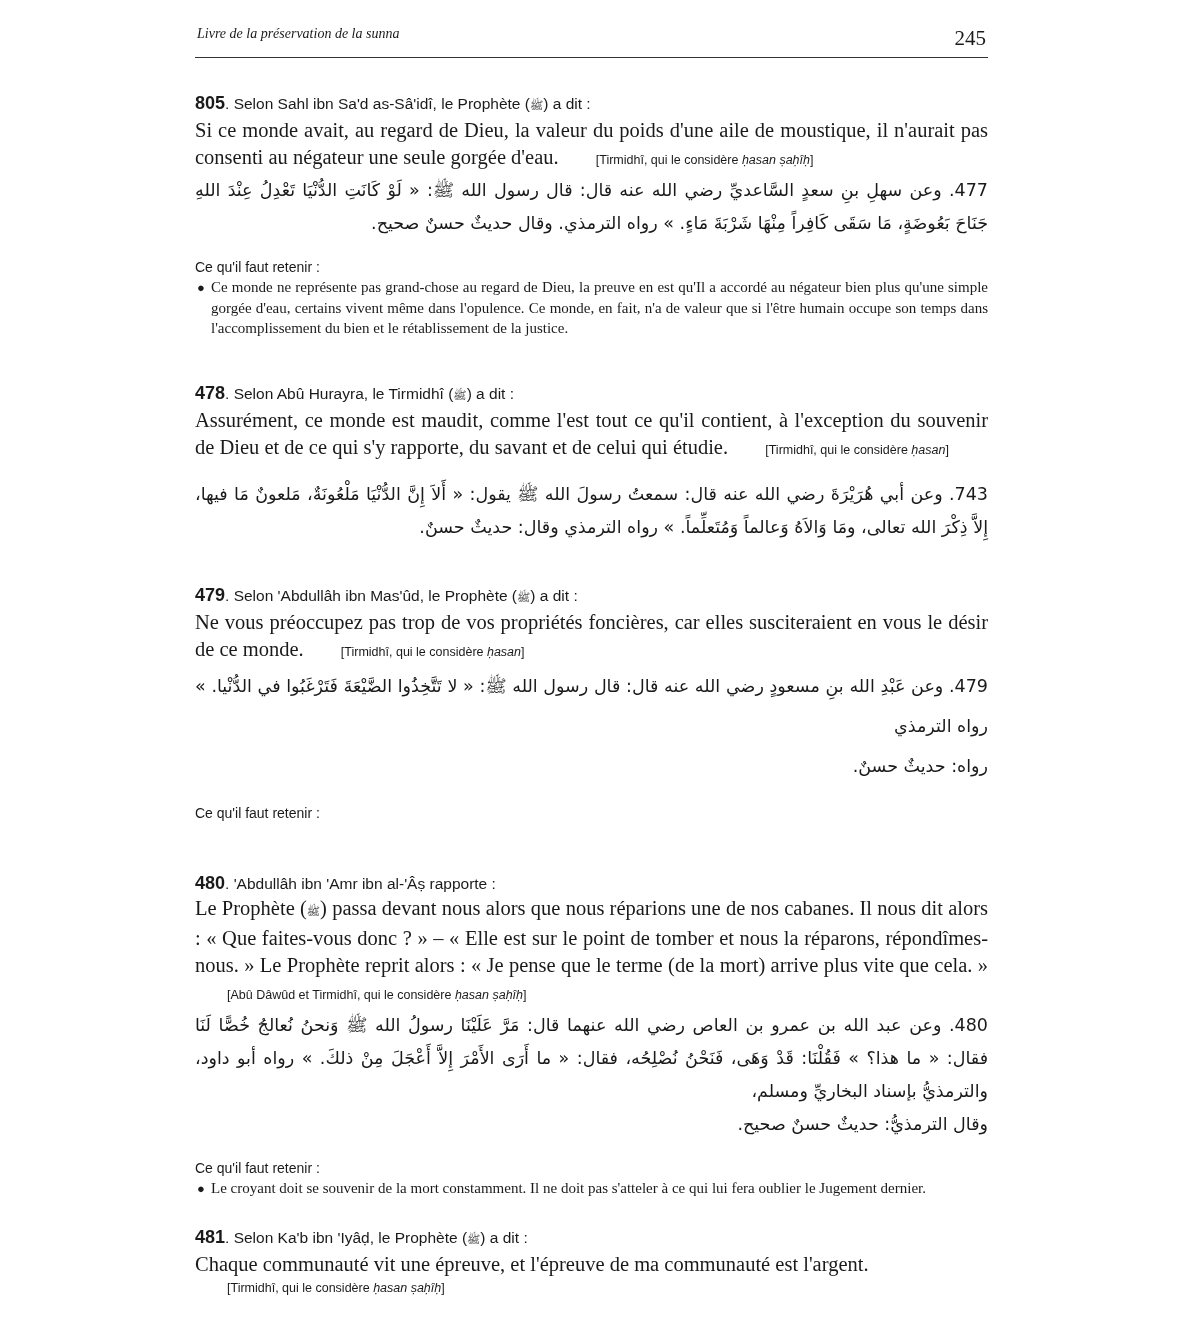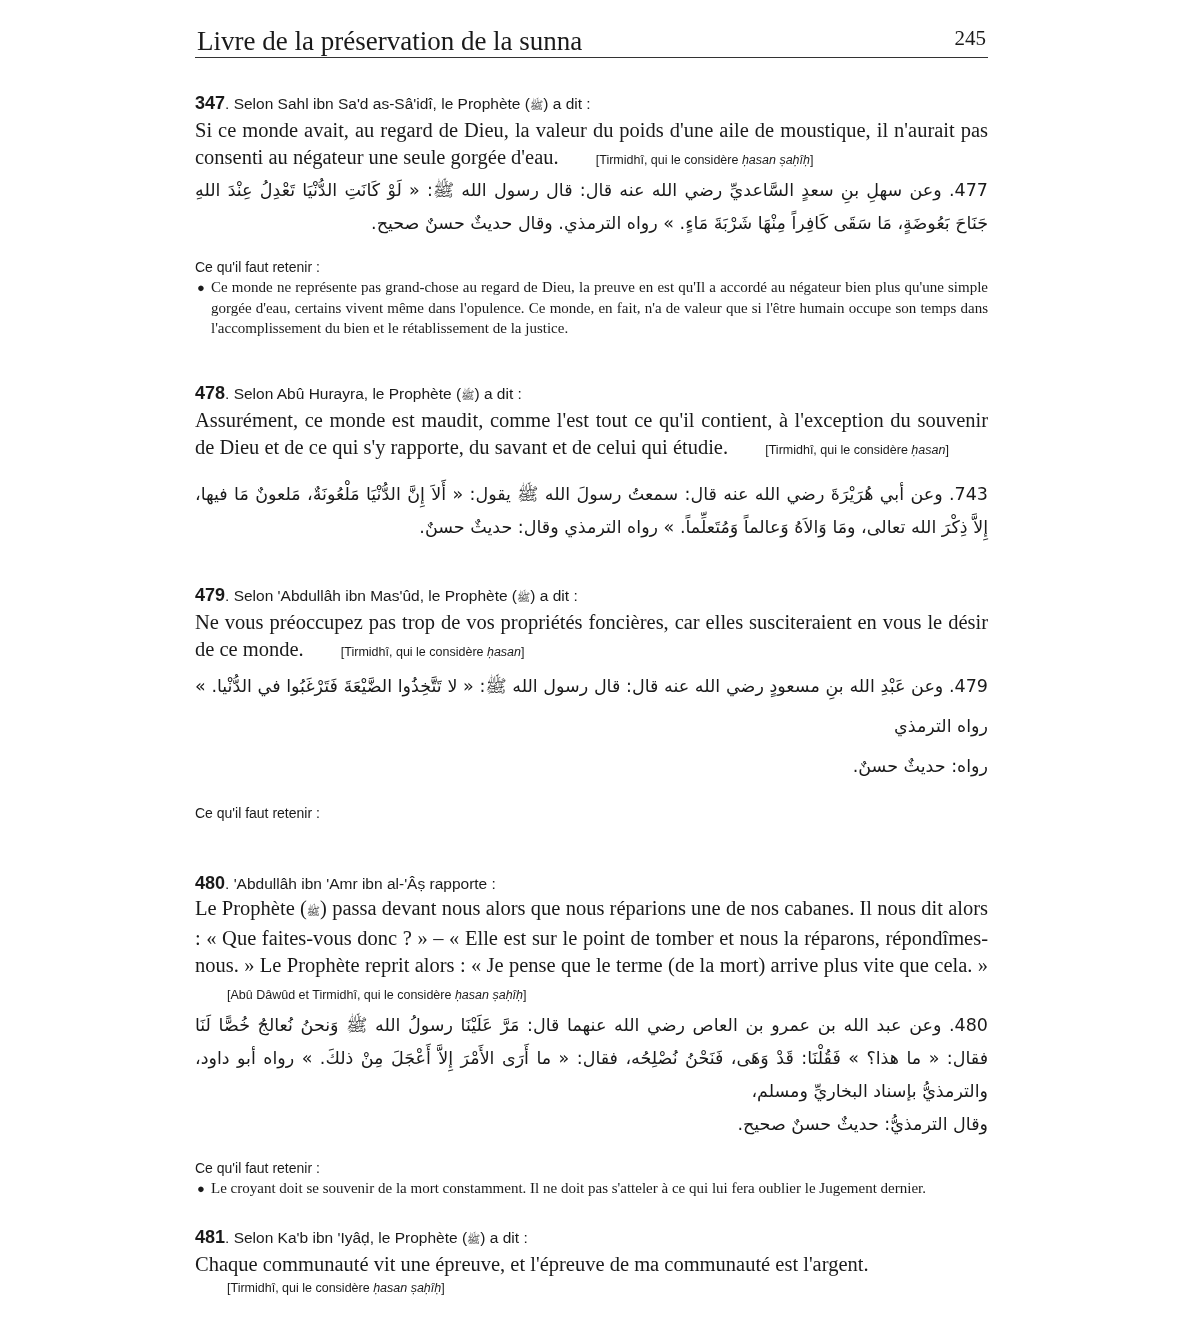--- a/index.html
+++ b/index.html
@@ -1,19 +1,19 @@
 <!DOCTYPE html>
 <html><head>
   <meta charset="utf-8">
   <style>
     html, body { margin: 0; padding: 0; background: #ffffff; }
     body { width: 1200px; height: 1330px; position: relative; overflow: hidden; color: #1a1a1a; }
     .page { position: absolute; left: 195px; top: 0; width: 793px; }
     .running-head { position: absolute; top: 24px; left: 0; width: 793px; height: 32px; }
-    .running-title { position: absolute; left: 2px; top: 2px; font-family: "Liberation Serif", serif; font-size: 27px; }
+    .running-title { position: absolute; left: 2px; top: 2px; font-family: "Liberation Serif", serif; font-style: italic; font-size: 14px; }
     .page-number { position: absolute; right: 2px; top: 2px; font-family: "Liberation Serif", serif; font-size: 21px; }
     .head-rule { position: absolute; left: 0; top: 33px; width: 793px; height: 1px; background: #333; }
 
     .hadith { position: absolute; left: 0; width: 793px; }
     .hadith-header { font-family: "Liberation Sans", sans-serif; font-size: 15.5px; line-height: 22px; }
     .hadith-num { font-weight: bold; font-size: 18px; }
     .hadith-text { font-family: "Liberation Serif", serif; font-size: 20.5px; line-height: 27px; text-align: justify; }
     .source { font-family: "Liberation Sans", sans-serif; font-size: 12.5px; margin-left: 32px; }
     .source i { font-style: italic; }
     .arabic { font-family: "DejaVu Sans", sans-serif; font-size: 17.5px; line-height: 33px; direction: rtl; text-align: justify; margin-top: 0; }
@@ -28,34 +28,34 @@
 
 <div class="page">
   <div class="running-head">
     <span class="running-title">Livre de la préservation de la sunna</span>
     <span class="page-number">245</span>
     <div class="head-rule"></div>
   </div>
 
   <div class="hadith" style="top:92px">
     <div class="hadith-header">
-      <span class="hadith-num">347</span><span>. Selon Sahl ibn Sa'd as-Sâ'idî, le Prophète (</span><span class="seal">ﷺ</span><span>) a dit :</span>
+      <span class="hadith-num">805</span><span>. Selon Sahl ibn Sa'd as-Sâ'idî, le Prophète (</span><span class="seal">ﷺ</span><span>) a dit :</span>
     </div>
     <div class="hadith-text">
       <span>Si ce monde avait, au regard de Dieu, la valeur du poids d'une aile de moustique, il n'aurait pas consenti au négateur une seule gorgée d'eau.</span>
       <span class="source"><span>[Tirmidhî, qui le considère </span><i>ḥasan ṣaḥîḥ</i><span>]</span></span>
     </div>
     <div class="arabic">477. وعن سهلِ بنِ سعدٍ السَّاعديِّ رضي الله عنه قال: قال رسول الله ﷺ: « لَوْ كَانَتِ الدُّنْيَا تَعْدِلُ عِنْدَ اللهِ جَنَاحَ بَعُوضَةٍ، مَا سَقَى كَافِراً مِنْهَا شَرْبَةَ مَاءٍ. » رواه الترمذي. وقال حديثٌ حسنٌ صحيح.</div>
     <div class="retain-label">Ce qu'il faut retenir :</div>
     <div class="retain-bullet"><span class="bullet-dot">●</span><span>Ce monde ne représente pas grand-chose au regard de Dieu, la preuve en est qu'Il a accordé au négateur bien plus qu'une simple gorgée d'eau, certains vivent même dans l'opulence. Ce monde, en fait, n'a de valeur que si l'être humain occupe son temps dans l'accomplissement du bien et le rétablissement de la justice.</span></div>
   </div>
 
   <div class="hadith" style="top:382px">
     <div class="hadith-header">
-      <span class="hadith-num">478</span><span>. Selon Abû Hurayra, le Prophète (</span><span class="seal">ﷺ</span><span>) a dit :</span>
+      <span class="hadith-num">478</span><span>. Selon Abû Hurayra, le Tirmidhî (</span><span class="seal">ﷺ</span><span>) a dit :</span>
     </div>
     <div class="hadith-text">
       <span>Assurément, ce monde est maudit, comme l'est tout ce qu'il contient, à l'exception du souvenir de Dieu et de ce qui s'y rapporte, du savant et de celui qui étudie.</span>
       <span class="source"><span>[Tirmidhî, qui le considère </span><i>ḥasan</i><span>]</span></span>
     </div>
     <div class="arabic" style="margin-top:14px">743. وعن أبي هُرَيْرَةَ رضي الله عنه قال: سمعتُ رسولَ الله ﷺ يقول: « أَلاَ إِنَّ الدُّنْيَا مَلْعُونَةٌ، مَلعونٌ مَا فيها، إِلاَّ ذِكْرَ الله تعالى، ومَا وَالاَهُ وَعالماً وَمُتَعلِّماً. » رواه الترمذي وقال: حديثٌ حسنٌ.</div>
   </div>
 
   <div class="hadith" style="top:584px">
     <div class="hadith-header">

